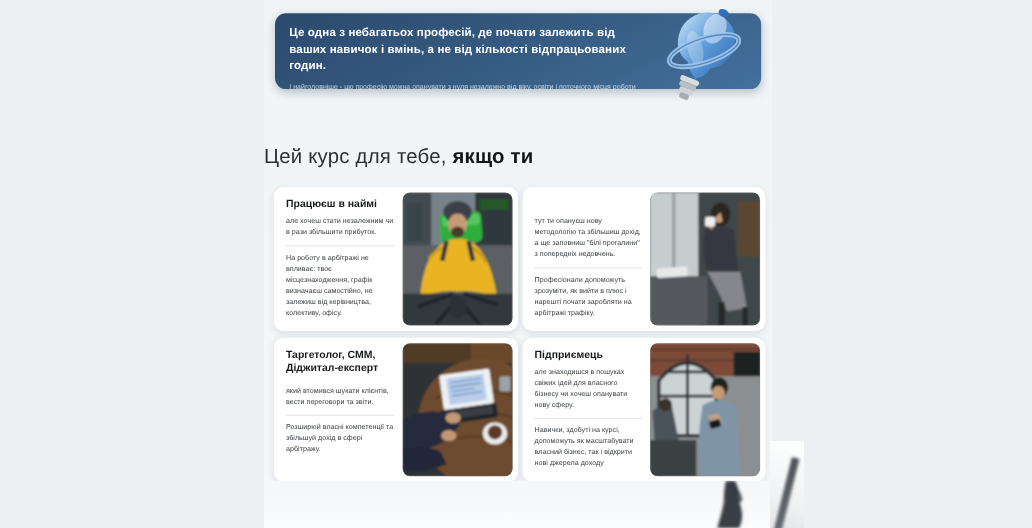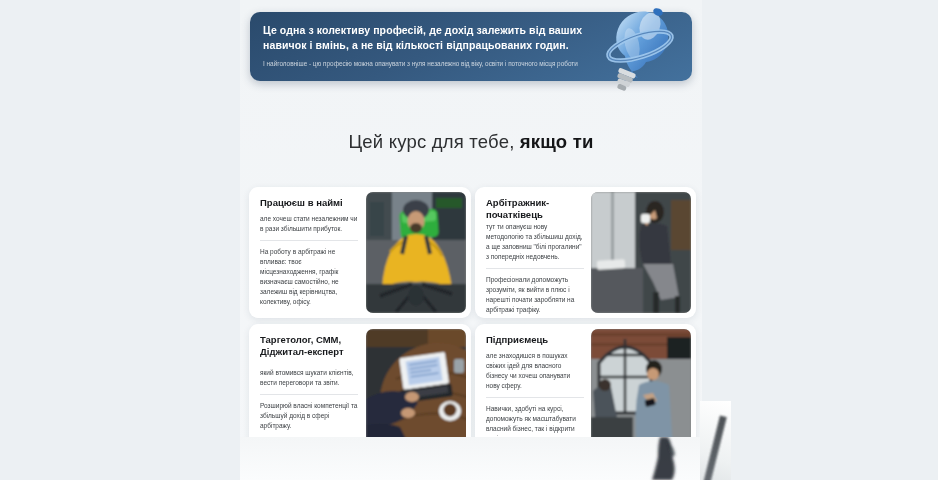--- a/index.html
+++ b/index.html
@@ -24,27 +24,27 @@
   .banner-headline {
     color:#ffffff; font-weight:bold; font-size:10.5px; line-height:1.45;
     letter-spacing:.1px; width:330px;
   }
   .banner-subtext {
     color:rgba(255,255,255,.72); font-size:6.4px; margin-top:7px; width:330px;
   }
   .bulb-wrap { position:absolute; left:594px; top:0px; width:84px; height:94px; z-index:5; }
   
   .heading {
-    position:absolute; left:240px; top:131px; width:462px; text-align:center;
+    position:absolute; left:240px; top:131px; width:462px; 
     font-size:18.5px; color:#2d2f31; letter-spacing:.2px;
   }
   .heading b { color:#141517; }
   
   .cards {
-    position:absolute; left:249px; top:187px; width:384px;
+    position:absolute; left:249px; top:170px; width:384px;
     display:grid; grid-template-columns:222px 221px;
     column-gap:4px; row-gap:6px; grid-auto-rows:131px;
   }
   .card {
     background:#ffffff; border-radius:9px; position:relative;
     box-shadow:0 2px 7px rgba(40,55,75,.10);
   }
   .card-text {
     position:absolute; left:0; top:0; bottom:0; width:116px;
     padding:10px 4px 11px 11px; display:flex; flex-direction:column;
@@ -81,21 +81,21 @@
     background:linear-gradient(180deg,#30353a,#585f66);
     transform:rotate(14deg); filter:blur(1.3px); opacity:.85;
   }
 </style>
 </head>
 <body>
 
 <div class="content-col"></div>
 
 <div class="banner">
-  <div class="banner-headline">Це одна з колективу професій, де дохід залежить від ваших навичок і вмінь, а не від кількості відпрацьованих годин.</div>
+  <div class="banner-headline">Це одна з небагатьох професій, де почати залежить від ваших навичок і вмінь, а не від кількості відпрацьованих годин.</div>
   <div class="banner-subtext">І найголовніше - цю професію можна опанувати з нуля незалежно від віку, освіти і поточного місця роботи</div>
 </div>
 
 <div class="bulb-wrap">
   <svg viewBox="0 0 84 94" xmlns="http://www.w3.org/2000/svg">
     <defs>
       <linearGradient id="bulbG" x1="0" y1="0" x2="1" y2="1">
         <stop offset="0" stop-color="#cfe7f9"></stop>
         <stop offset="0.45" stop-color="#5f9cd9"></stop>
         <stop offset="1" stop-color="#2a62ad"></stop>
@@ -159,21 +159,20 @@
           <rect x="0" y="92" width="100" height="29" fill="#33373b"></rect>
           <path d="M14 104 L46 92 M86 102 L56 92 M30 120 L50 96 L70 120" stroke="#22262a" stroke-width="3.5" fill="none"></path>
           <ellipse cx="50" cy="104" rx="8" ry="10" fill="#2b3035"></ellipse>
         </g>
       </svg>
     </div>
   </div>
 
   <div class="card">
     <div class="card-text">
-      <div class="card-title">Арбітражник-початківець</div>
       <div class="card-body">
         <p class="card-p">тут ти опануєш нову методологію та збільшиш дохід, а ще заповниш "білі прогалини" з попередніх недовчень.</p>
         <hr class="card-divider">
         <p class="card-p">Професіонали допоможуть зрозуміти, як вийти в плюс і нарешті почати заробляти на арбітражі трафіку.</p>
       </div>
     </div>
     <div class="card-photo">
       <svg viewBox="0 0 100 121" preserveAspectRatio="none" xmlns="http://www.w3.org/2000/svg">
         <defs>
             <filter id="p2b">

